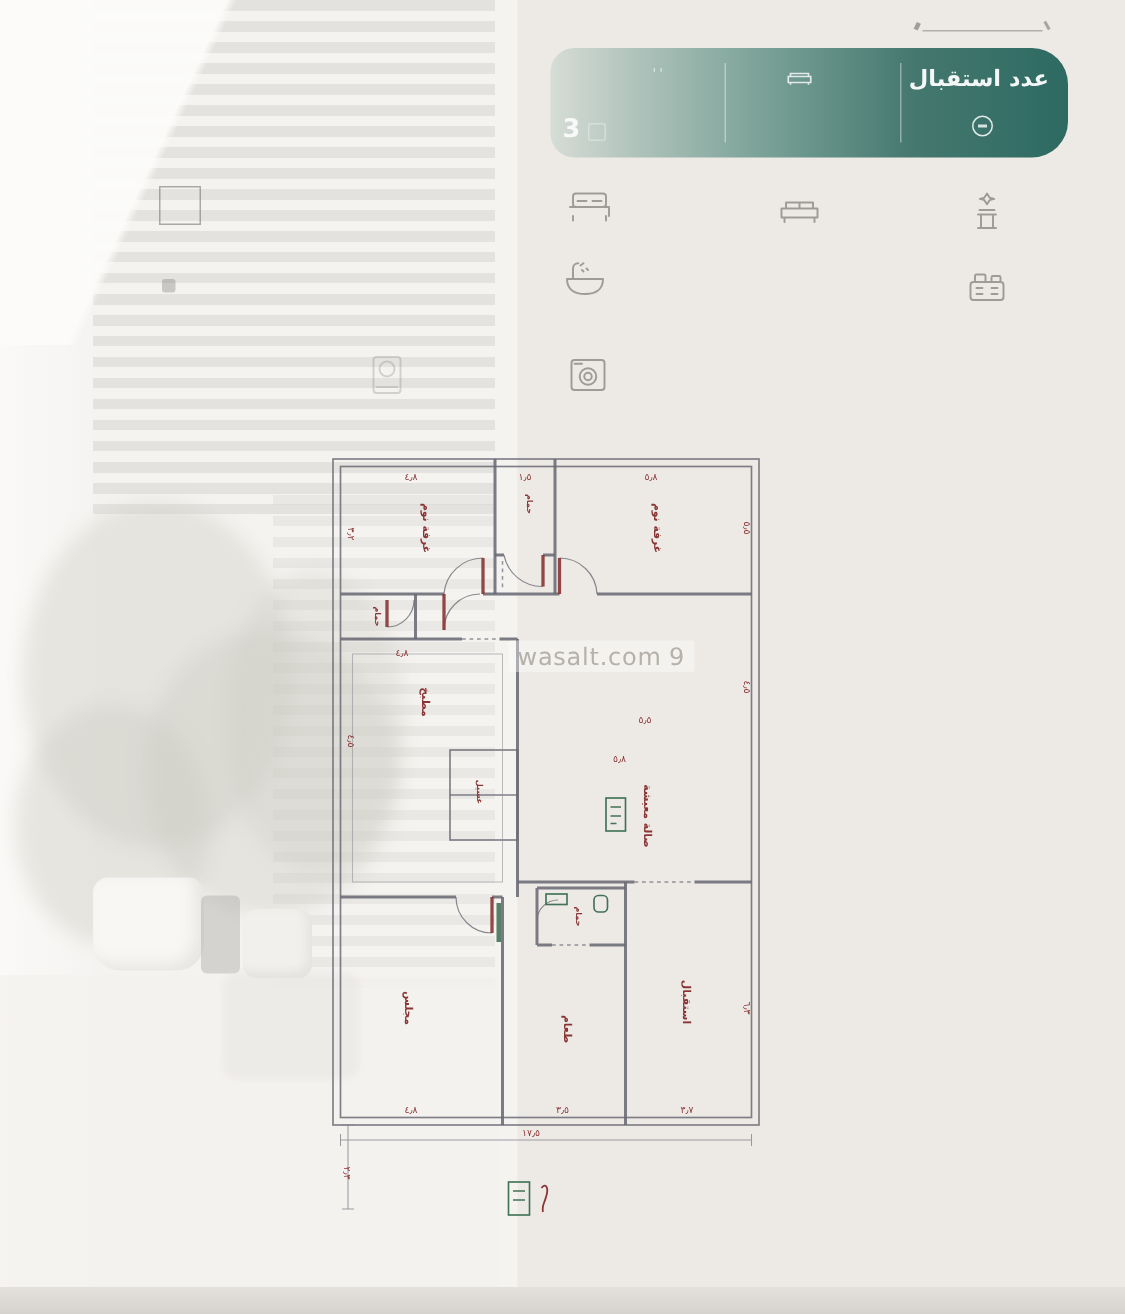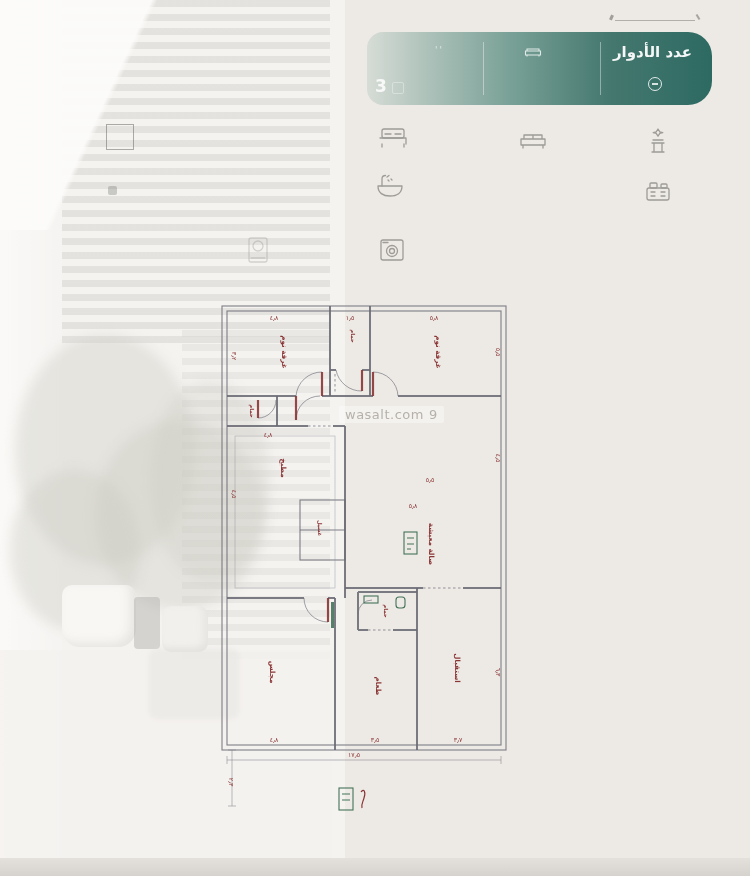--- a/index.html
+++ b/index.html
@@ -69,22 +69,22 @@
   .plan .dimline{stroke:#85858d;stroke-width:.7;opacity:.8;}
   .plan text{fill:#8a3535;font-family:"DejaVu Sans",sans-serif;text-anchor:middle;}
   .plan .room-label{font-size:7.2px;font-weight:bold;}
   .plan .small-label{font-size:5.4px;font-weight:bold;}
   .plan .dim{font-size:6.2px;}
   .plan .green{stroke:#3a6b4f;fill:none;stroke-width:1.1;opacity:.95;}
   .plan .greenfill{fill:#3a6b4f;opacity:.85;}
   .plan .redpath{stroke:#8a3535;stroke-width:1.2;fill:none;}
 
   
-  .watermark{left:339px;top:406px;padding:1px 6px;background:rgba(255,255,255,.38);
-    color:#b5b1aa;font-size:13px;letter-spacing:.5px;border-radius:2px;}
+  .watermark{left:339px;top:427px;padding:1px 6px;background:rgba(255,255,255,.38);
+    color:#b5b1aa;font-size:16px;letter-spacing:.5px;border-radius:2px;}
   .watermark .logo{margin-left:5px;color:#b5b1aa;}
 </style>
 </head>
 <body>
 
 <div class="abs left-wall"></div>
 <div class="abs stripes1"></div>
 <div class="abs diag-light"></div>
 <div class="abs stripes2"></div>
 <div class="abs blob" style="left:15px;top:335px;width:180px;height:230px;"></div>
@@ -101,21 +101,21 @@
 <div class="abs wall-mark"></div>
 <div class="abs bottom-strip"></div>
 
 <div class="abs sig-dot"></div>
 <div class="abs sig-line"></div>
 <div class="abs sig-tick"></div>
 
 <div class="abs banner">
   <div class="divider" style="left:116px;"></div>
   <div class="divider" style="left:233px;"></div>
-  <div class="banner-title">عدد الأدوار</div>
+  <div class="banner-title">عدد استقبال</div>
   <div class="banner-circle"></div>
   <div class="banner-midicon">
     <svg width="18" height="12" viewBox="0 0 18 12" style="stroke:rgba(255,255,255,.8);fill:none;stroke-width:1.1;">
       <path d="M3 5 v-2 h12 v2 M1.5 5 h15 v4 h-15 z M3 9 v1.5 M15 9 v1.5"></path>
     </svg>
   </div>
   <div class="banner-quotes">''</div>
   <div class="banner-value">3</div>
   <div class="banner-valglyph"></div>
 </div>

